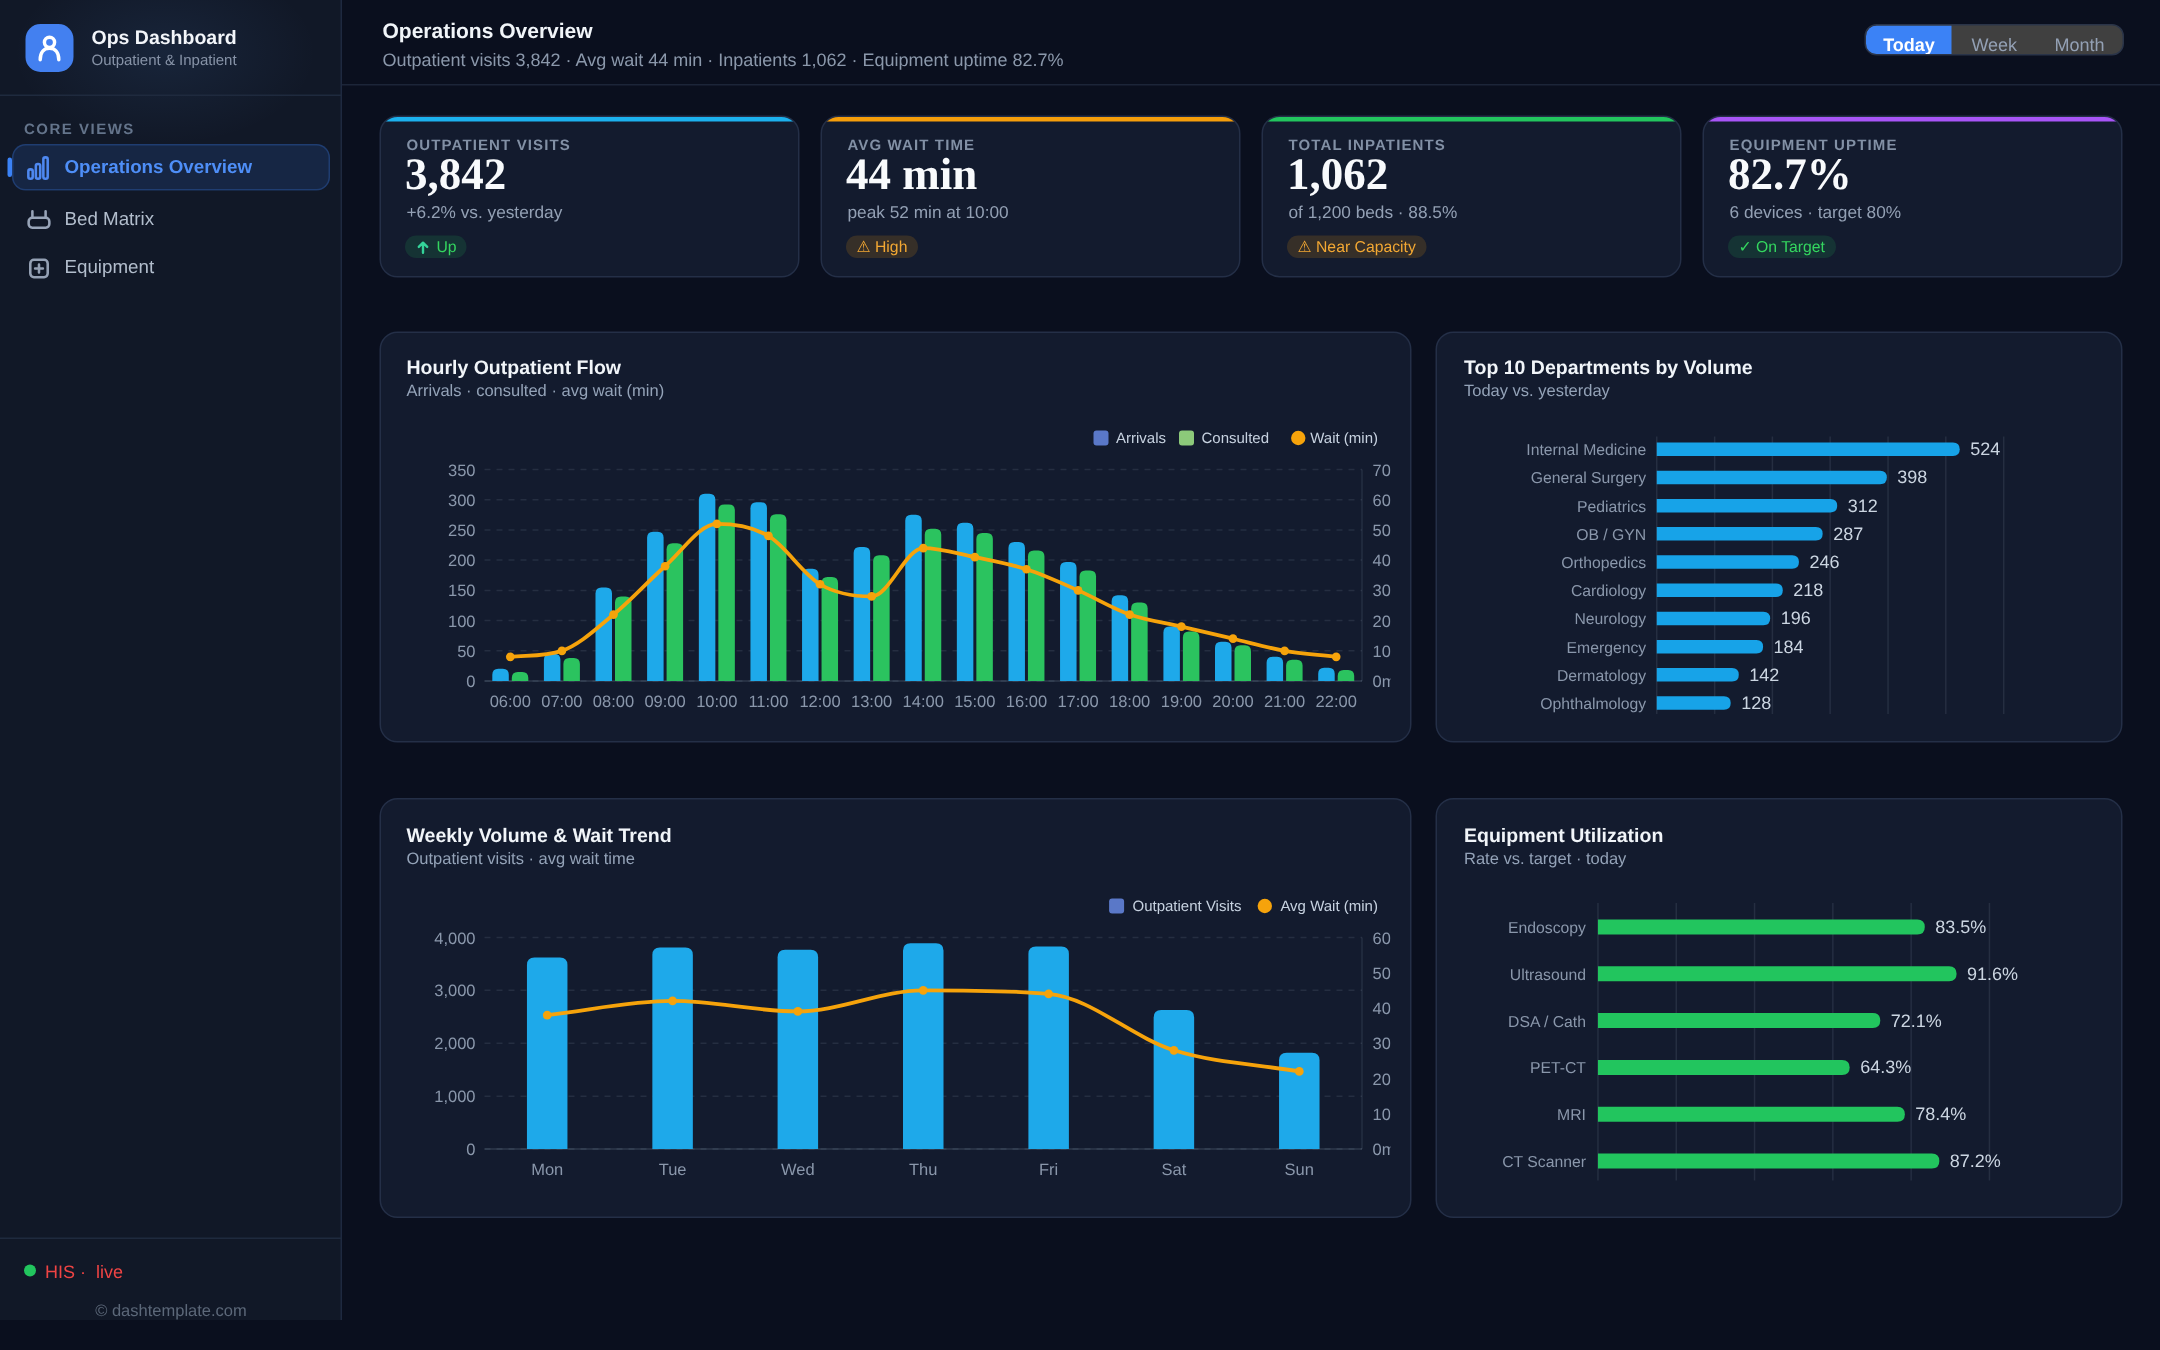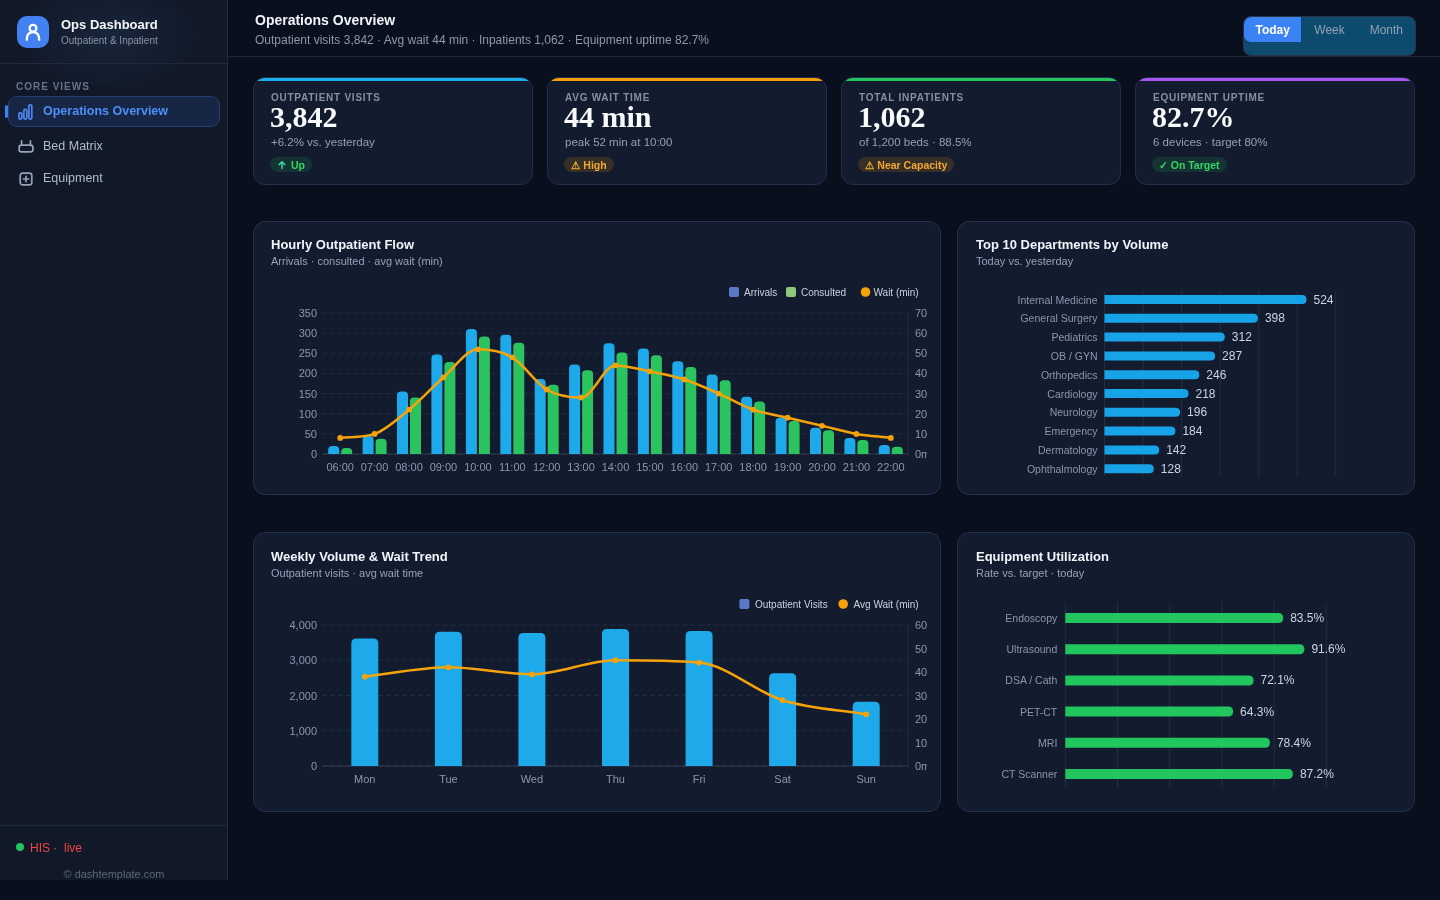--- a/index.html
+++ b/index.html
@@ -2,21 +2,21 @@
 <html><head><meta charset="utf-8">
 <style>
 * { margin:0; padding:0; box-sizing:border-box; }
 html,body { width:1440px; height:900px; background:#0a0f1e; font-family:"Liberation Sans",sans-serif; overflow:hidden; }
 .abs { position:absolute; }
 #sidebar { position:absolute; left:0; top:0; width:228px; height:880px; background:#111827; border-right:1px solid #1e2940; }
 #logo { position:absolute; left:17px; top:16px; width:32px; height:32px; border-radius:10px; background:#4380f0; }
 .sdiv { position:absolute; left:0; width:228px; border-top:1px solid #1f2a3e; }
 #nav-active { position:absolute; left:8px; top:96px; width:212px; height:31px; background:rgba(59,130,246,0.14); border:1px solid rgba(59,130,246,0.25); border-radius:9px; }
 .navtxt { position:absolute; left:43px; font-size:12.5px; color:#b2bdcc; }
-.badge { display:inline-flex; align-items:center; position:absolute; left:16px; top:79px; height:15px; padding:0 7px; border-radius:8px; font-size:10.5px; font-weight:bold; }
+.badge { display:inline-flex; align-items:center; position:absolute; left:16px; top:79px; height:15px; padding:0 7px; border-radius:8px; font-size:10.5px; font-weight:normal; }
 .badge.bg { background:rgba(34,197,94,0.14); color:#34d65f; }
 .badge.bo { background:rgba(245,158,11,0.16); color:#f3a833; }
 .kpi { position:absolute; top:77px; width:280px; height:108px; background:#131b2e; border:1px solid #242f47; border-radius:12px; overflow:hidden; }
 .accent { position:absolute; left:0; top:0; width:280px; height:3px; }
 .klabel { position:absolute; left:17px; top:14px; font-size:10px; font-weight:bold; letter-spacing:0.75px; color:#8290a5; }
 .kvalue { position:absolute; left:16px; top:22px; font-size:30px; font-weight:bold; color:#f8fafc;font-family:Liberation Serif, serif; }
 .ksub { position:absolute; left:17px; top:137px; font-size:11.5px; color:#93a0b4; }
 .kpi .ksub { top:58px; }
 .card { position:absolute; background:#131b2e; border:1px solid #242f47; border-radius:12px; }
 .ctitle { position:absolute; font-size:13px; font-weight:bold; color:#f1f5f9; }
@@ -65,21 +65,21 @@
   <div class="navtxt" style="top:171px">Equipment</div>
   <div class="sdiv" style="top:825px"></div>
   <div class="abs" style="left:16px;top:843px;width:8px;height:8px;border-radius:50%;background:#22c55e"></div>
   <div class="abs" style="left:30px;top:841px;font-size:12px;color:#ef4444">HIS ·&nbsp; live</div>
   <div class="abs" style="left:0;top:868px;width:228px;text-align:center;font-size:11px;color:#5c6879">© dashtemplate.com</div>
 </div>
 
 <div class="abs" style="left:228px;top:0;width:1212px;height:57px;border-bottom:1px solid #1c2538"></div>
 <div class="abs" style="left:255px;top:12px;font-size:14px;font-weight:bold;color:#f1f5f9">Operations Overview</div>
 <div class="abs" style="left:255px;top:33px;font-size:12px;color:#8b98ab">Outpatient visits 3,842 · Avg wait 44 min · Inpatients 1,062 · Equipment uptime 82.7%</div>
-<div class="abs" style="left:1243px;top:16px;width:173px;height:40px;background:#0c4a6e;border:1px solid #2a3448;border-radius:8px;overflow:hidden;display:flex">
+<div class="abs" style="left:1243px;top:16px;width:173px;height:21px;background:#404040;border:1px solid #2a3448;border-radius:8px;overflow:hidden;display:flex">
   <div style="width:58px;height:25px;background:#3b82f6;border-radius:7px 0 0 7px;color:#fff;font-size:12px;font-weight:bold;display:flex;align-items:center;justify-content:center">Today</div>
   <div style="width:57px;height:25px;color:#93a0b4;font-size:12px;display:flex;align-items:center;justify-content:center">Week</div>
   <div style="width:58px;height:25px;color:#93a0b4;font-size:12px;display:flex;align-items:center;justify-content:center">Month</div>
 </div>
 
 <div class="kpi" style="left:253px">
 <div class="accent" style="background:#1cb1ee"></div>
 <div class="klabel">OUTPATIENT VISITS</div>
 <div class="kvalue">3,842</div>
 <div class="ksub">+6.2% vs. yesterday</div>

